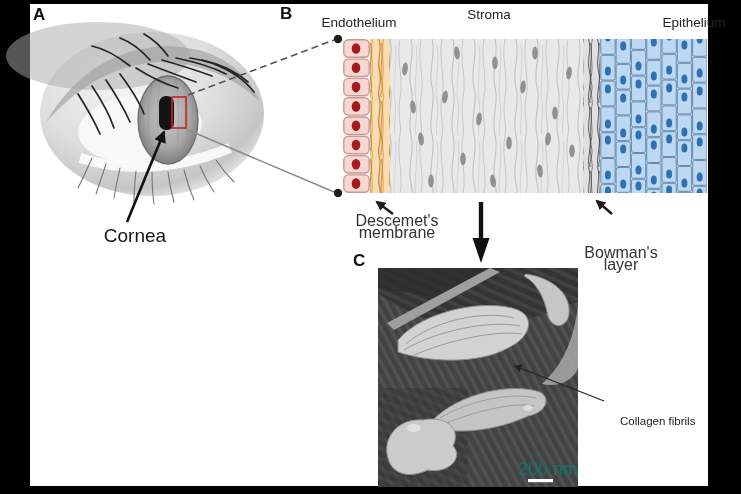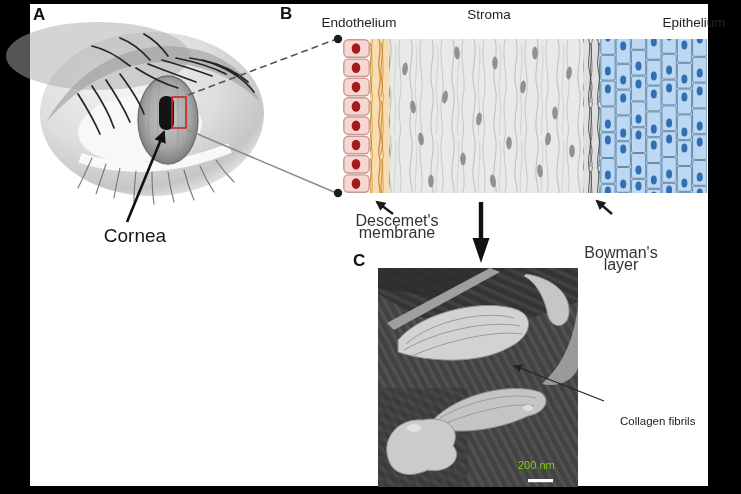--- a/index.html
+++ b/index.html
@@ -6,21 +6,21 @@
   .canvas{position:relative;width:741px;height:494px;background:#000;overflow:hidden;
           font-family:"Liberation Sans",sans-serif;}
   .page{position:absolute;left:30px;top:4px;width:678px;height:482px;background:#fff;}
   svg.gfx{position:absolute;left:0;top:0;z-index:2;}
   .lbl{position:absolute;z-index:3;color:#1c1c1c;white-space:nowrap;}
   .panel-letter{font-size:17px;font-weight:bold;color:#111;}
   .layer-lbl{width:110px;text-align:center;font-size:13.5px;color:#222;}
   .sub-lbl{width:110px;text-align:center;font-size:16px;line-height:12px;color:#333;white-space:normal;}
   .cornea-lbl{font-size:19px;color:#161616;width:110px;text-align:center;}
   .collagen-lbl{font-size:11.5px;color:#222;}
-  .scale-lbl{font-size:11px;color:#84cc16;}
+  .scale-lbl{font-size:18px;color:#0f766e;}
 </style>
 </head>
 <body>
 
 <div class="canvas">
   <div class="page"></div>
 
   <svg class="gfx" width="741" height="494" viewBox="0 0 741 494">
     <defs>
       <radialGradient id="eyeBase" cx="38%" cy="32%" r="75%">

